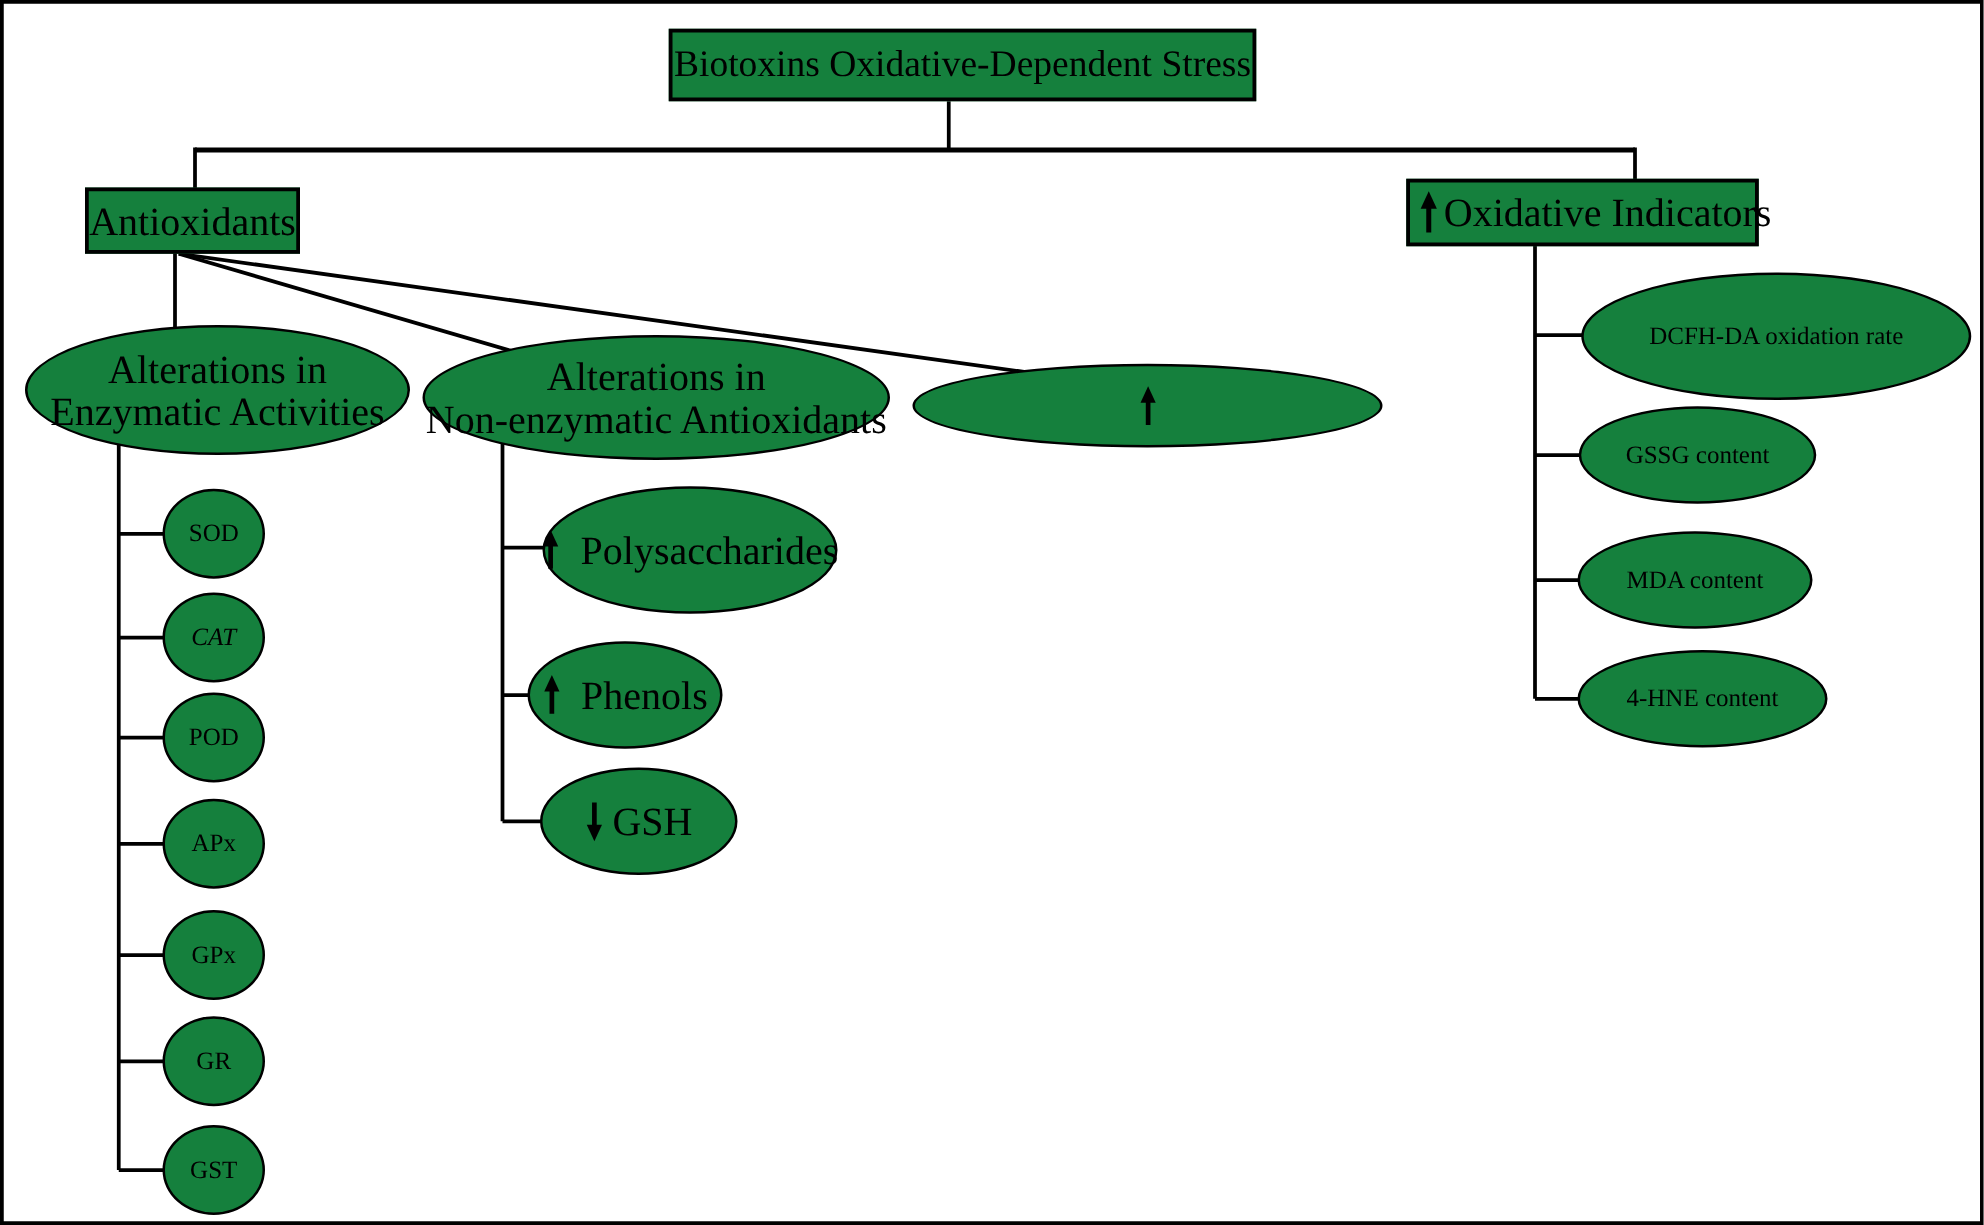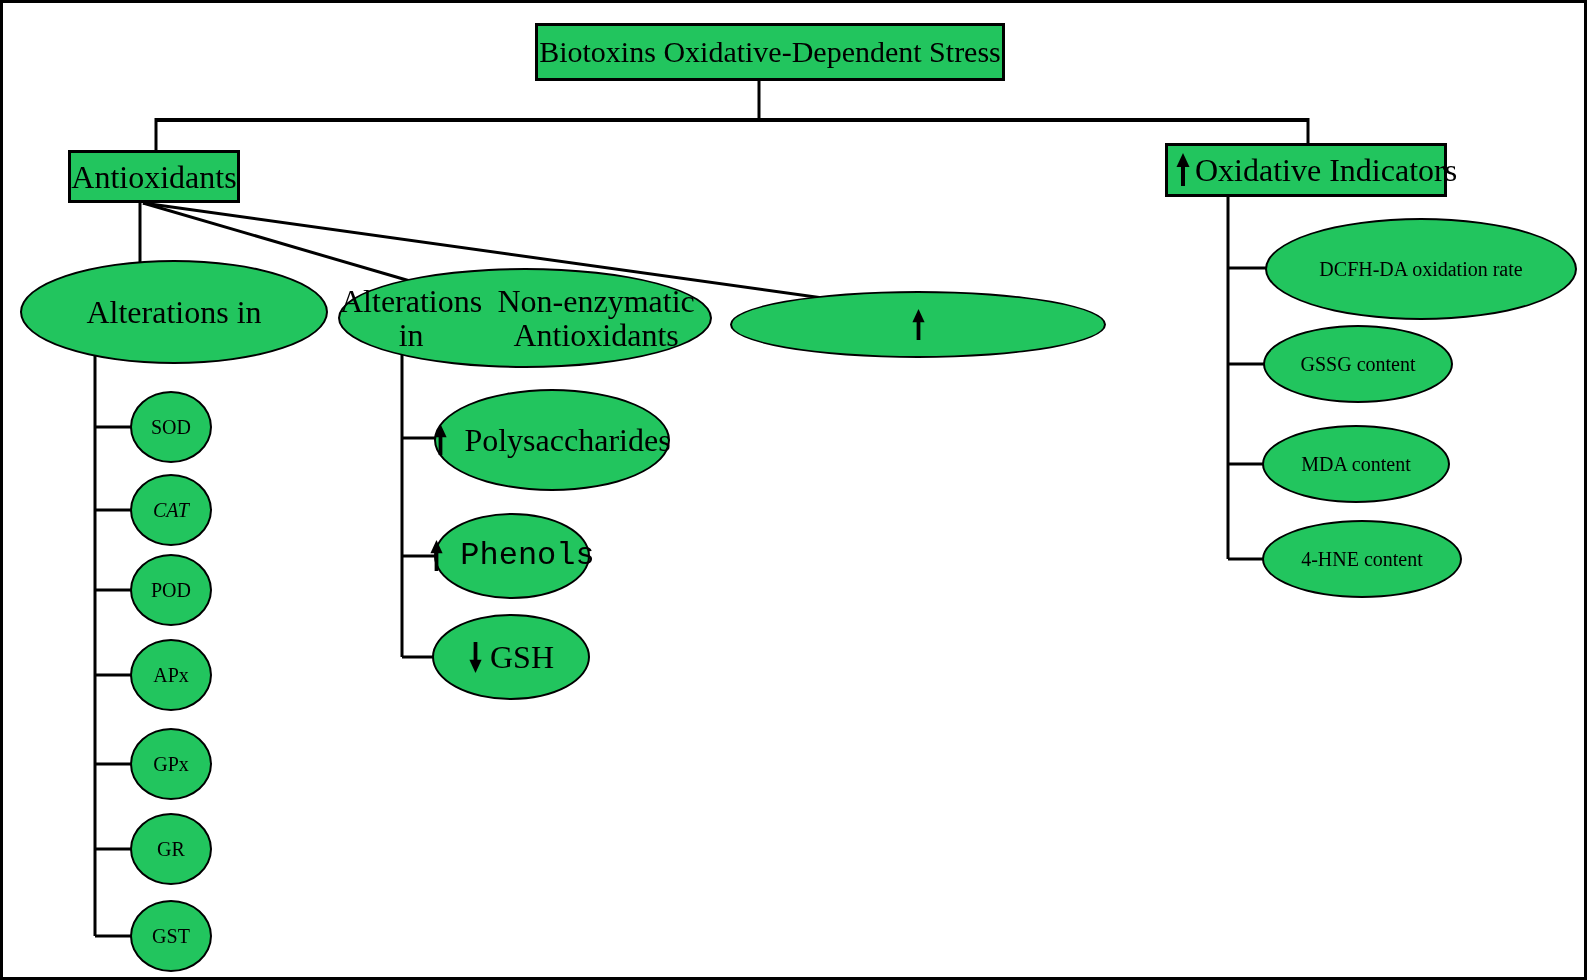--- a/index.html
+++ b/index.html
@@ -4,29 +4,29 @@
 <style>
   html,body{margin:0;padding:0;}
   body{
     width:1587px;height:980px;position:relative;overflow:hidden;
     background:#ffffff;color:#000;
     font-family:"Liberation Serif","DejaVu Serif",serif;
   }
   .frame{position:absolute;inset:0;border:3px solid #000;box-sizing:border-box;pointer-events:none;z-index:5;}
   #connectors{position:absolute;left:0;top:0;z-index:1;}
   .node{
-    position:absolute;box-sizing:border-box;background:#22c55e;z-index:2;
+    position:absolute;box-sizing:border-box;background:#15803d;z-index:2;
     display:flex;align-items:center;justify-content:center;text-align:center;
   }
   .rect{border:3px solid #000;}
   .ellipse{border:2.5px solid #000;border-radius:50%;}
-  .col{flex-direction:row;}
+  .col{flex-direction:column;}
   .row{flex-direction:row;gap:7px;}
   .row-tight{flex-direction:row;gap:16px;}
-  .row-left{flex-direction:row;gap:4px;justify-content:flex-start;padding-left:7px;margin-left:40px;}
+  .row-left{flex-direction:row;gap:4px;justify-content:flex-start;padding-left:7px;}
   .f30{font-size:30px;line-height:34px;}
   .f28{font-size:32px;line-height:34px;}
   .f27{font-size:20px;line-height:32px;}
   .arrow{flex:0 0 auto;display:block;}
   .nowrap{white-space:nowrap;}
 </style>
 </head>
 <body>
 
 <svg id="connectors" width="1587" height="980">
@@ -74,20 +74,21 @@
 <div class="node rect f28 row-left nowrap" style="left:1125px;top:143px;width:282px;height:54px;">
   <svg class="arrow" width="16" height="38" viewBox="0 0 16 34">
     <path d="M8 33 V12" stroke="#000" stroke-width="4"></path>
       <polygon points="8,0 1.5,14 14.5,14" fill="#000"></polygon>
   </svg>
   <span>Oxidative Indicators</span>
 </div>
 
 <div class="node ellipse col f28" style="left:20px;top:260px;width:308px;height:104px;">
   <div>Alterations in</div>
+  <div>Enzymatic Activities</div>
 </div>
 
 <div class="node ellipse col f28" style="left:338px;top:268px;width:374px;height:100px;">
   <div>Alterations in</div>
   <div>Non-enzymatic Antioxidants</div>
 </div>
 
 <div class="node ellipse row f28 nowrap" style="left:730px;top:291px;width:376px;height:67px;">
   <svg class="arrow" width="15" height="34" viewBox="0 0 16 34">
     <path d="M8 33 V12" stroke="#000" stroke-width="4"></path>
@@ -118,21 +119,21 @@
 </div>
 
 <div class="node ellipse row-tight f28 nowrap" style="left:434px;top:389px;width:236px;height:102px;">
   <svg class="arrow" width="15" height="34" viewBox="0 0 16 34">
     <path d="M8 33 V12" stroke="#000" stroke-width="4"></path>
       <polygon points="8,0 1.5,14 14.5,14" fill="#000"></polygon>
   </svg>
   <span>Polysaccharides</span>
 </div>
 
-<div class="node ellipse row-tight f28 nowrap" style="left:434px;top:513px;width:156px;height:86px;font-family:Liberation Mono, monospace;">
+<div class="node ellipse row-tight f28 nowrap" style="left:422px;top:513px;width:156px;height:86px;">
   <svg class="arrow" width="15" height="34" viewBox="0 0 16 34">
     <path d="M8 33 V12" stroke="#000" stroke-width="4"></path>
       <polygon points="8,0 1.5,14 14.5,14" fill="#000"></polygon>
   </svg>
   <span>Phenols</span>
 </div>
 
 <div class="node ellipse row f28 nowrap" style="left:432px;top:614px;width:158px;height:86px;">
   <svg class="arrow" width="15" height="34" viewBox="0 0 16 34" style="transform:rotate(180deg)">
     <path d="M8 33 V12" stroke="#000" stroke-width="4"></path>

